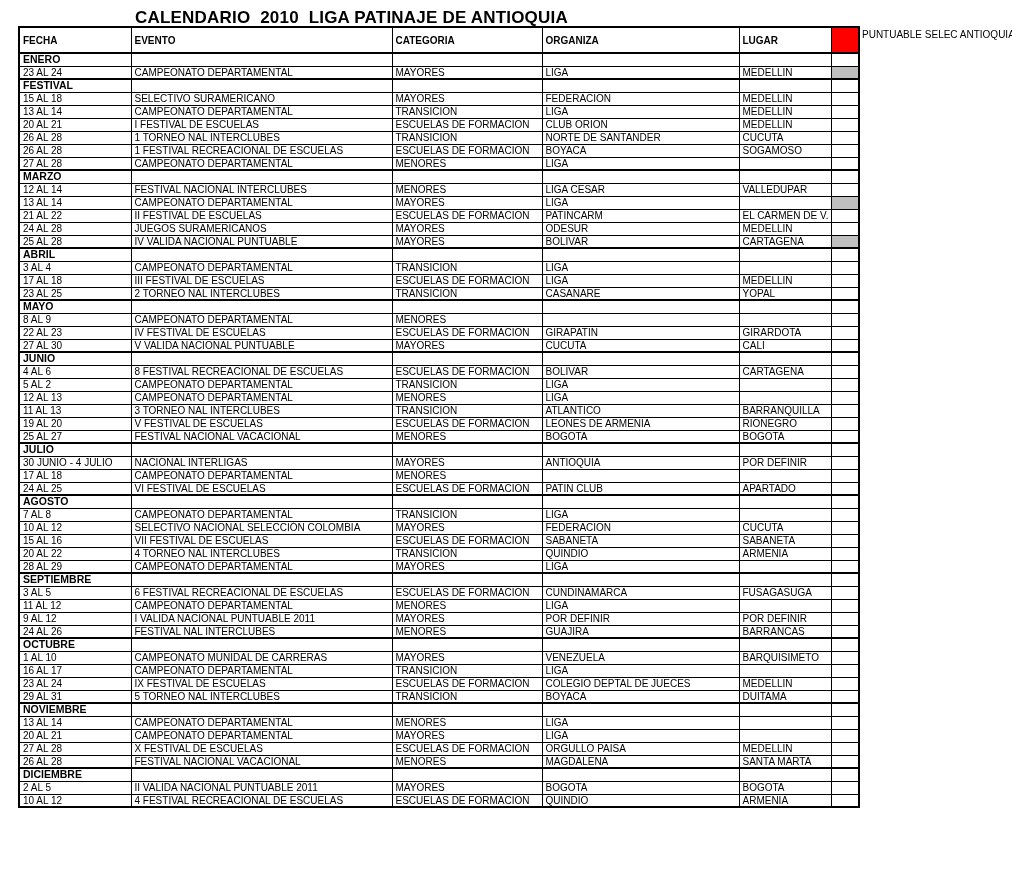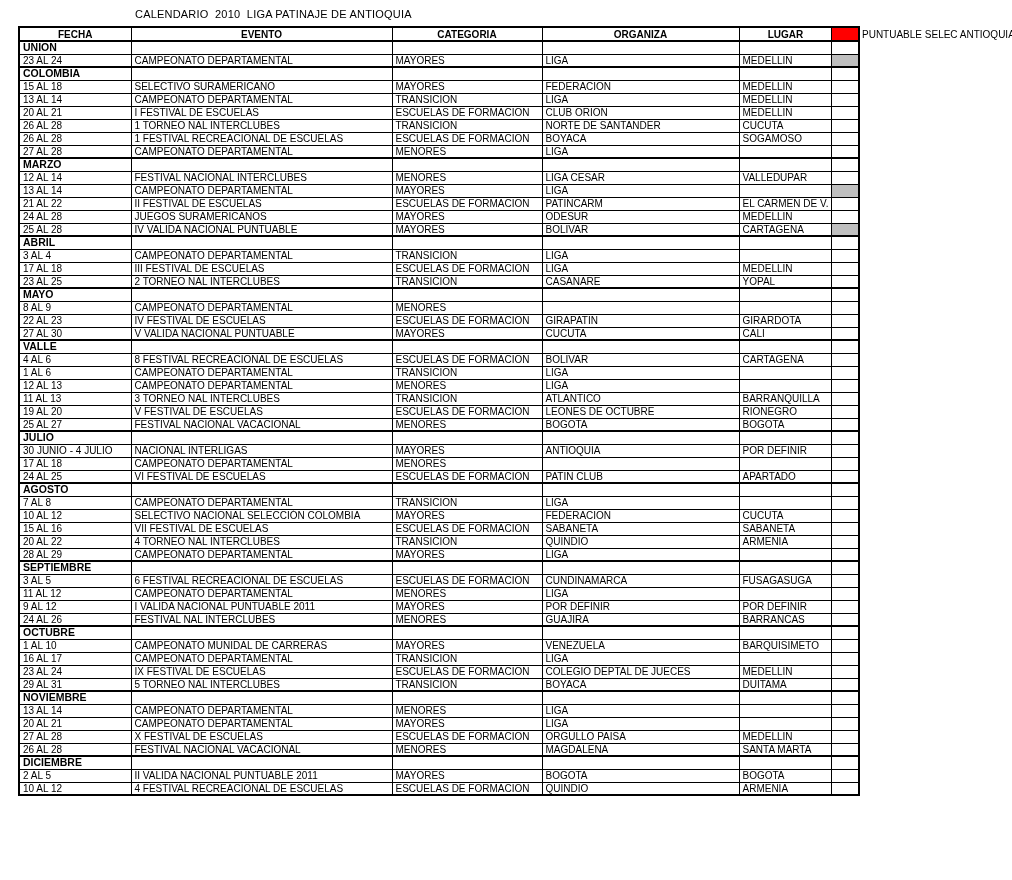--- a/index.html
+++ b/index.html
@@ -7,22 +7,22 @@
   body {
     width: 1012px; height: 880px;
     background: #ffffff;
     font-family: "Liberation Sans", sans-serif;
     position: relative;
     color: #000;
   }
   .page-title {
     position: absolute;
     left: 135px; top: 8px;
-    font-size: 11px;
-    font-weight: normal;
+    font-size: 17px;
+    font-weight: bold;
     letter-spacing: 0.2px;
     white-space: pre;
   }
   table.calendar {
     position: absolute;
     left: 18px; top: 26px;
     border-collapse: collapse;
     table-layout: fixed;
     border: 2px solid #000;
   }
@@ -38,22 +38,22 @@
     line-height: 11px;
     height: 13px;
     padding: 0 3px;
     white-space: nowrap;
     overflow: hidden;
     text-align: left;
     vertical-align: middle;
   }
   thead th {
     font-weight: bold;
-    text-align: center;
-    height: 14px;
+    text-align: left;
+    height: 26px;
   }
   th.swatch { padding: 0; }
   tr.month-row td { border-top: 2px solid #000; }
   tr.month-row td.month-name {
     font-weight: bold;
     font-size: 10.5px;
   }
   td.punt-filled { background: #bfbfbf; }
   .legend-label {
     position: absolute;
@@ -84,37 +84,37 @@
       <th>FECHA</th>
       <th>EVENTO</th>
       <th>CATEGORIA</th>
       <th>ORGANIZA</th>
       <th>LUGAR</th>
       <th class="swatch" style="background: rgb(255, 0, 0);"></th>
     </tr>
   </thead>
   <tbody id="calendar-body">
       <tr class="month-row">
-        <td class="month-name">UNION</td>
+        <td class="month-name">ENERO</td>
         <td></td>
         <td></td>
         <td></td>
         <td></td>
         <td></td>
       </tr>
       <tr>
         <td>23 AL 24</td>
         <td>CAMPEONATO DEPARTAMENTAL</td>
         <td>MAYORES</td>
         <td>LIGA</td>
         <td>MEDELLIN</td>
         <td class="punt-filled" style="background: rgb(191, 191, 191);"></td>
       </tr>
       <tr class="month-row">
-        <td class="month-name">COLOMBIA</td>
+        <td class="month-name">FESTIVAL</td>
         <td></td>
         <td></td>
         <td></td>
         <td></td>
         <td></td>
       </tr>
       <tr>
         <td>15 AL 18</td>
         <td>SELECTIVO SURAMERICANO</td>
         <td>MAYORES</td>
@@ -268,37 +268,37 @@
       </tr>
       <tr>
         <td>27 AL 30</td>
         <td>V VALIDA NACIONAL PUNTUABLE</td>
         <td>MAYORES</td>
         <td>CUCUTA</td>
         <td>CALI</td>
         <td></td>
       </tr>
       <tr class="month-row">
-        <td class="month-name">VALLE</td>
+        <td class="month-name">JUNIO</td>
         <td></td>
         <td></td>
         <td></td>
         <td></td>
         <td></td>
       </tr>
       <tr>
         <td>4 AL 6</td>
         <td>8 FESTIVAL RECREACIONAL DE ESCUELAS</td>
         <td>ESCUELAS DE FORMACION</td>
         <td>BOLIVAR</td>
         <td>CARTAGENA</td>
         <td></td>
       </tr>
       <tr>
-        <td>1 AL 6</td>
+        <td>5 AL 2</td>
         <td>CAMPEONATO DEPARTAMENTAL</td>
         <td>TRANSICION</td>
         <td>LIGA</td>
         <td></td>
         <td></td>
       </tr>
       <tr>
         <td>12 AL 13</td>
         <td>CAMPEONATO DEPARTAMENTAL</td>
         <td>MENORES</td>
@@ -311,21 +311,21 @@
         <td>3 TORNEO NAL INTERCLUBES</td>
         <td>TRANSICION</td>
         <td>ATLANTICO</td>
         <td>BARRANQUILLA</td>
         <td></td>
       </tr>
       <tr>
         <td>19 AL 20</td>
         <td>V FESTIVAL DE ESCUELAS</td>
         <td>ESCUELAS DE FORMACION</td>
-        <td>LEONES DE OCTUBRE</td>
+        <td>LEONES DE ARMENIA</td>
         <td>RIONEGRO</td>
         <td></td>
       </tr>
       <tr>
         <td>25 AL 27</td>
         <td>FESTIVAL NACIONAL VACACIONAL</td>
         <td>MENORES</td>
         <td>BOGOTA</td>
         <td>BOGOTA</td>
         <td></td>

